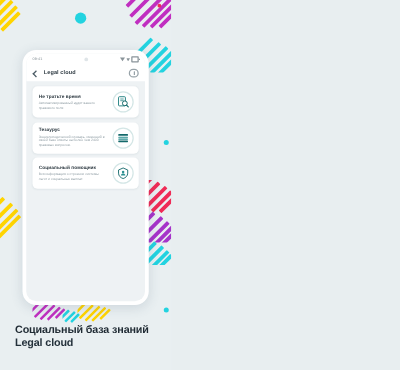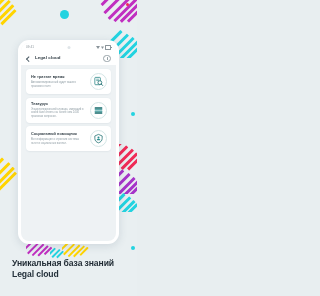--- a/index.html
+++ b/index.html
@@ -446,15 +446,15 @@
             <path d="M8 16 C8.6 13.6 10 12.8 12 12.8 C14 12.8 15.4 13.6 16 16 Z" fill="#2a8f90"></path>
           </svg>
         </div>
       </div>
 
     </div>
   </div>
 </div>
 
 <div class="caption">
-  <div class="caption-line">Уникальная база знаний</div>
+  <div class="caption-line">Социальный база знаний</div>
   <div class="caption-line sub">Legal cloud</div>
 </div>
 
 </body></html>

